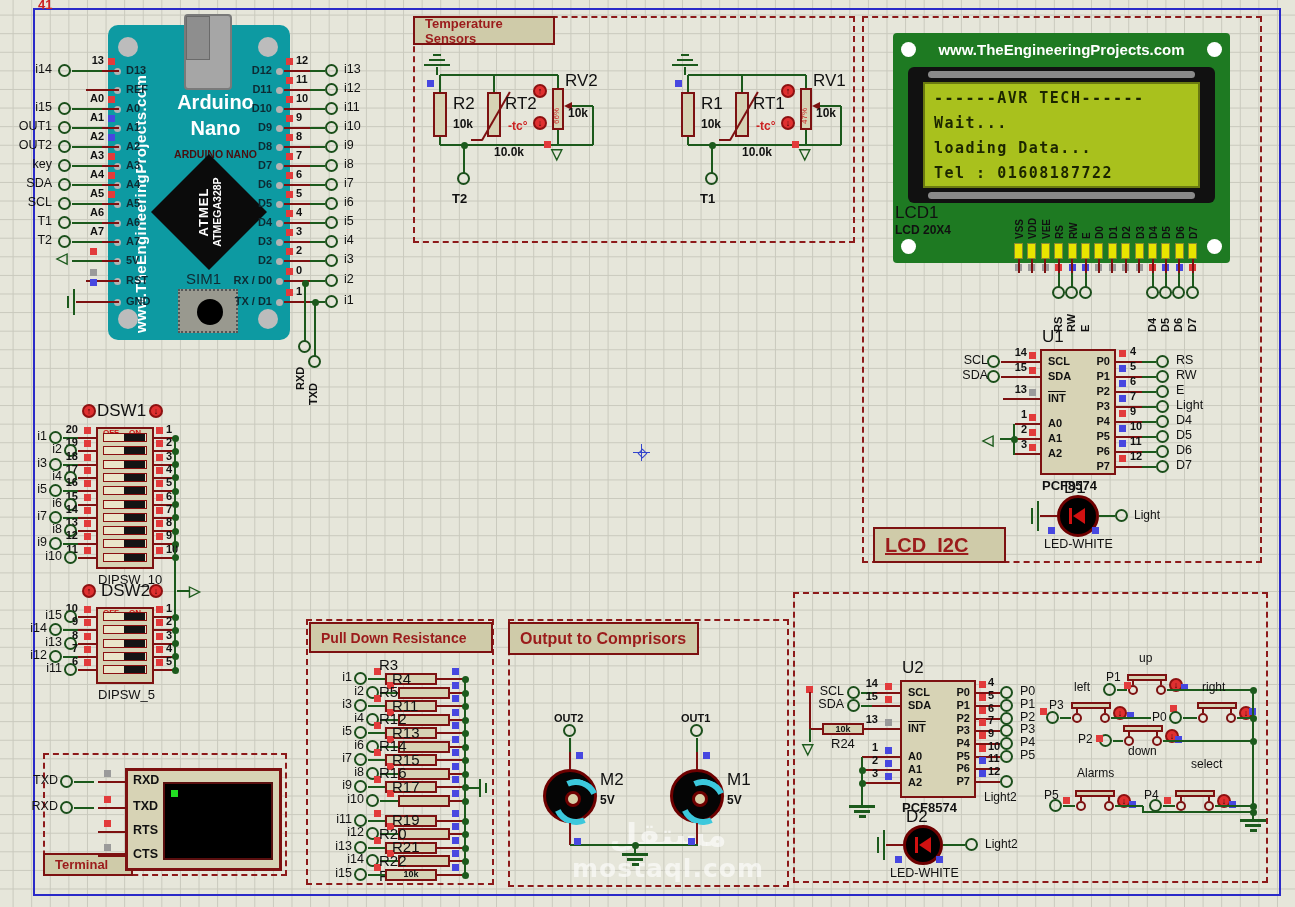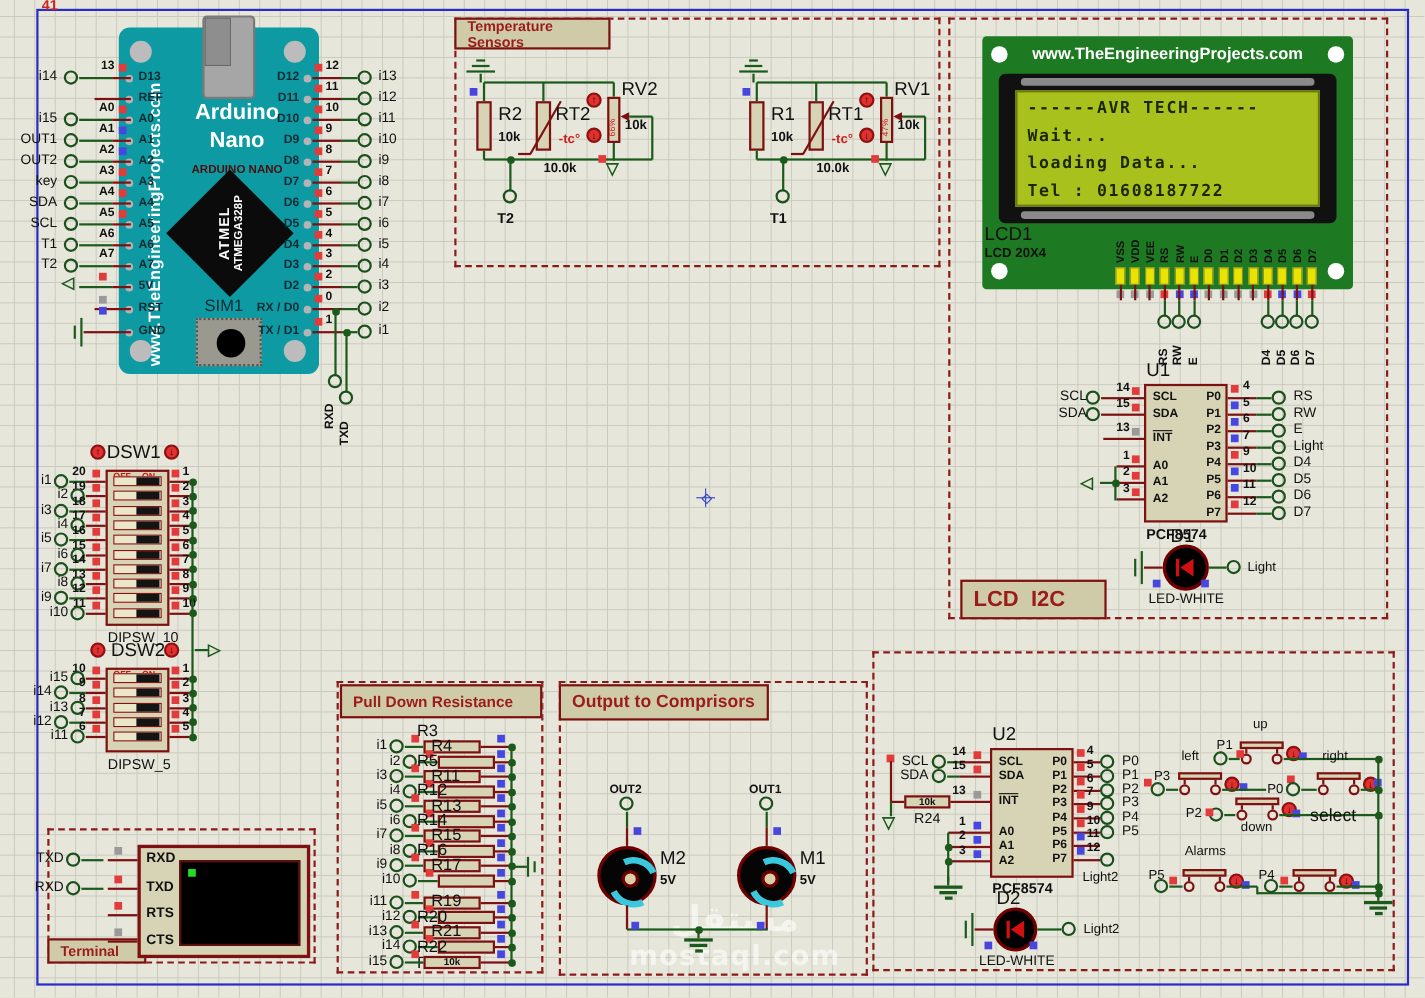--- a/index.html
+++ b/index.html
@@ -65,21 +65,21 @@
 <div id="canvas">
   <div class="abs" id="sheet-border"></div>
   <div class="t" id="corner-ref">41</div>
 
   <div class="dashed" style="left:413px;top:16px;width:442px;height:227px;"></div>
   <div class="secbox" style="left:413px;top:16px;width:142px;height:29px;font-size:13px;">
       <span>Temperature Sensors</span>
     </div>
 
   <div class="dashed" style="left:862px;top:16px;width:400px;height:547px;"></div>
-  <div class="secbox" style="left:873px;top:527px;width:133px;height:36px;font-size:20px;">
+  <div class="secbox" style="left:873px;top:527px;width:133px;height:36px;font-size:20px;text-decoration:underline;">
       <span style="white-space:pre;">LCD  I2C</span>
     </div>
 
   <div class="dashed" style="left:306px;top:619px;width:188px;height:266px;"></div>
   <div class="secbox" style="left:309px;top:622px;width:184px;height:31px;font-size:14px;text-align:right;">
       <span>Pull Down Resistance</span>
     </div>
 
   <div class="dashed" style="left:508px;top:619px;width:281px;height:268px;"></div>
   <div class="secbox" style="left:508px;top:622px;width:191px;height:33px;font-size:16px;">
@@ -1167,21 +1167,21 @@
     <div class="res" style="left: 1075px; top: 790px; width: 40px; height: 7px;"></div>
     <div class="w" style="left: 1080px; top: 797px; width: 2px; height: 4px; background: rgb(125, 17, 17);"></div>
     <div class="w" style="left: 1108px; top: 797px; width: 2px; height: 4px; background: rgb(125, 17, 17);"></div>
     <div class="act" style="left: 1117px; top: 794px;">↓</div>
     <div class="mk" style="left: 1063px; top: 797px; background: rgb(226, 59, 59);"></div>
     <div class="mk" style="left: 1129px; top: 801px; background: rgb(71, 71, 224);"></div>
     <div class="w" style="left: 1115px; top: 805px; width: 28px; height: 2px; background: rgb(28, 90, 28);"></div>
     <div class="w" style="left: 1142px; top: 806px; width: 2px; height: 7px; background: rgb(28, 90, 28);"></div>
     <div class="w" style="left: 1143px; top: 811px; width: 110px; height: 2px; background: rgb(28, 90, 28);"></div>
     <div class="dot" style="left: 1249.5px; top: 808.5px;"></div>
-    <div class="t" style="left: 1191px; top: 733px; font-size: 16px;">select</div>
+    <div class="t" style="left: 1191px; top: 758px; font-size: 12px;">select</div>
     <div class="t" style="left: 1144px; top: 789px; font-size: 12px;">P4</div>
     <div class="term" style="left: 1149px; top: 799px;"></div>
     <div class="w" style="left: 1163px; top: 805px; width: 12px; height: 2px; background: rgb(28, 90, 28);"></div>
     <div class="contact" style="left: 1176px; top: 801px;"></div>
     <div class="contact" style="left: 1204px; top: 801px;"></div>
     <div class="res" style="left: 1175px; top: 790px; width: 40px; height: 7px;"></div>
     <div class="w" style="left: 1180px; top: 797px; width: 2px; height: 4px; background: rgb(125, 17, 17);"></div>
     <div class="w" style="left: 1208px; top: 797px; width: 2px; height: 4px; background: rgb(125, 17, 17);"></div>
     <div class="act" style="left: 1217px; top: 794px;">↓</div>
     <div class="mk" style="left: 1164px; top: 797px; background: rgb(226, 59, 59);"></div>

